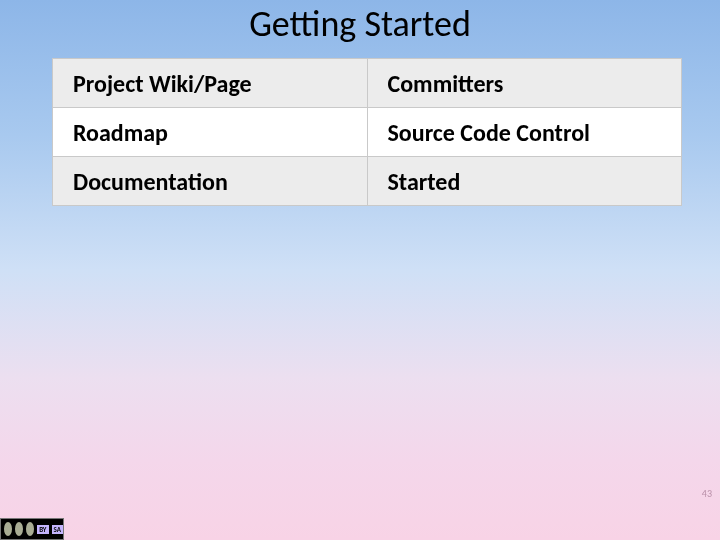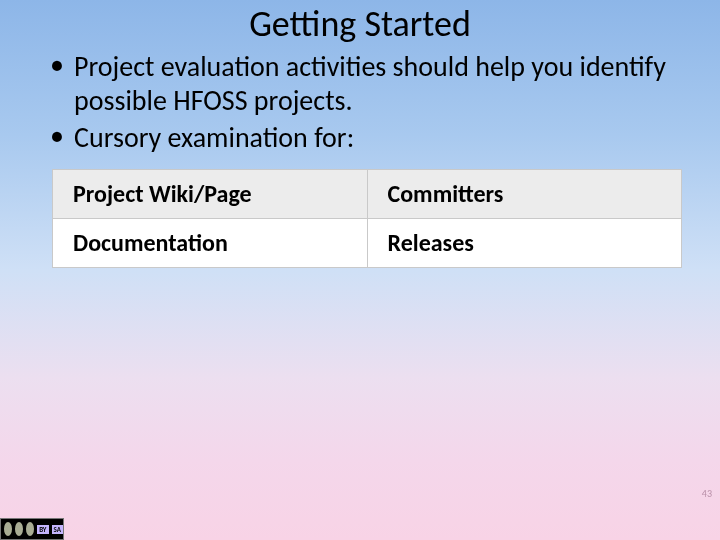--- a/index.html
+++ b/index.html
@@ -112,36 +112,34 @@
 </style>
 </head>
 <body>
 
 <div class="slide">
 
   <div class="title">
     <span>Getting Started</span><br>
   </div>
 
-  <div class="body">
-    <ul class="bullets">
-      <li>Project evaluation activities should help you identify possible HFOSS projects.</li>
-      <li>Cursory examination for:</li>
-    </ul>
-  </div>
 
   <table class="grid">
     <tbody>
         <tr>
       <td>Project Wiki/Page</td>
       <td>Committers</td>
     </tr>
     <tr>
+      <td>Roadmap</td>
+      <td>Source Code Control</td>
+    </tr>
+    <tr>
       <td>Documentation</td>
-      <td>Releases</td>
+      <td>Started</td>
     </tr>
   </tbody>
     </table>
 
   <div class="page-num">43</div>
 
   <div class="cc-badge">
     <span class="cc-circ"></span>
     <span class="cc-circ"></span>
     <span class="cc-circ"></span>

